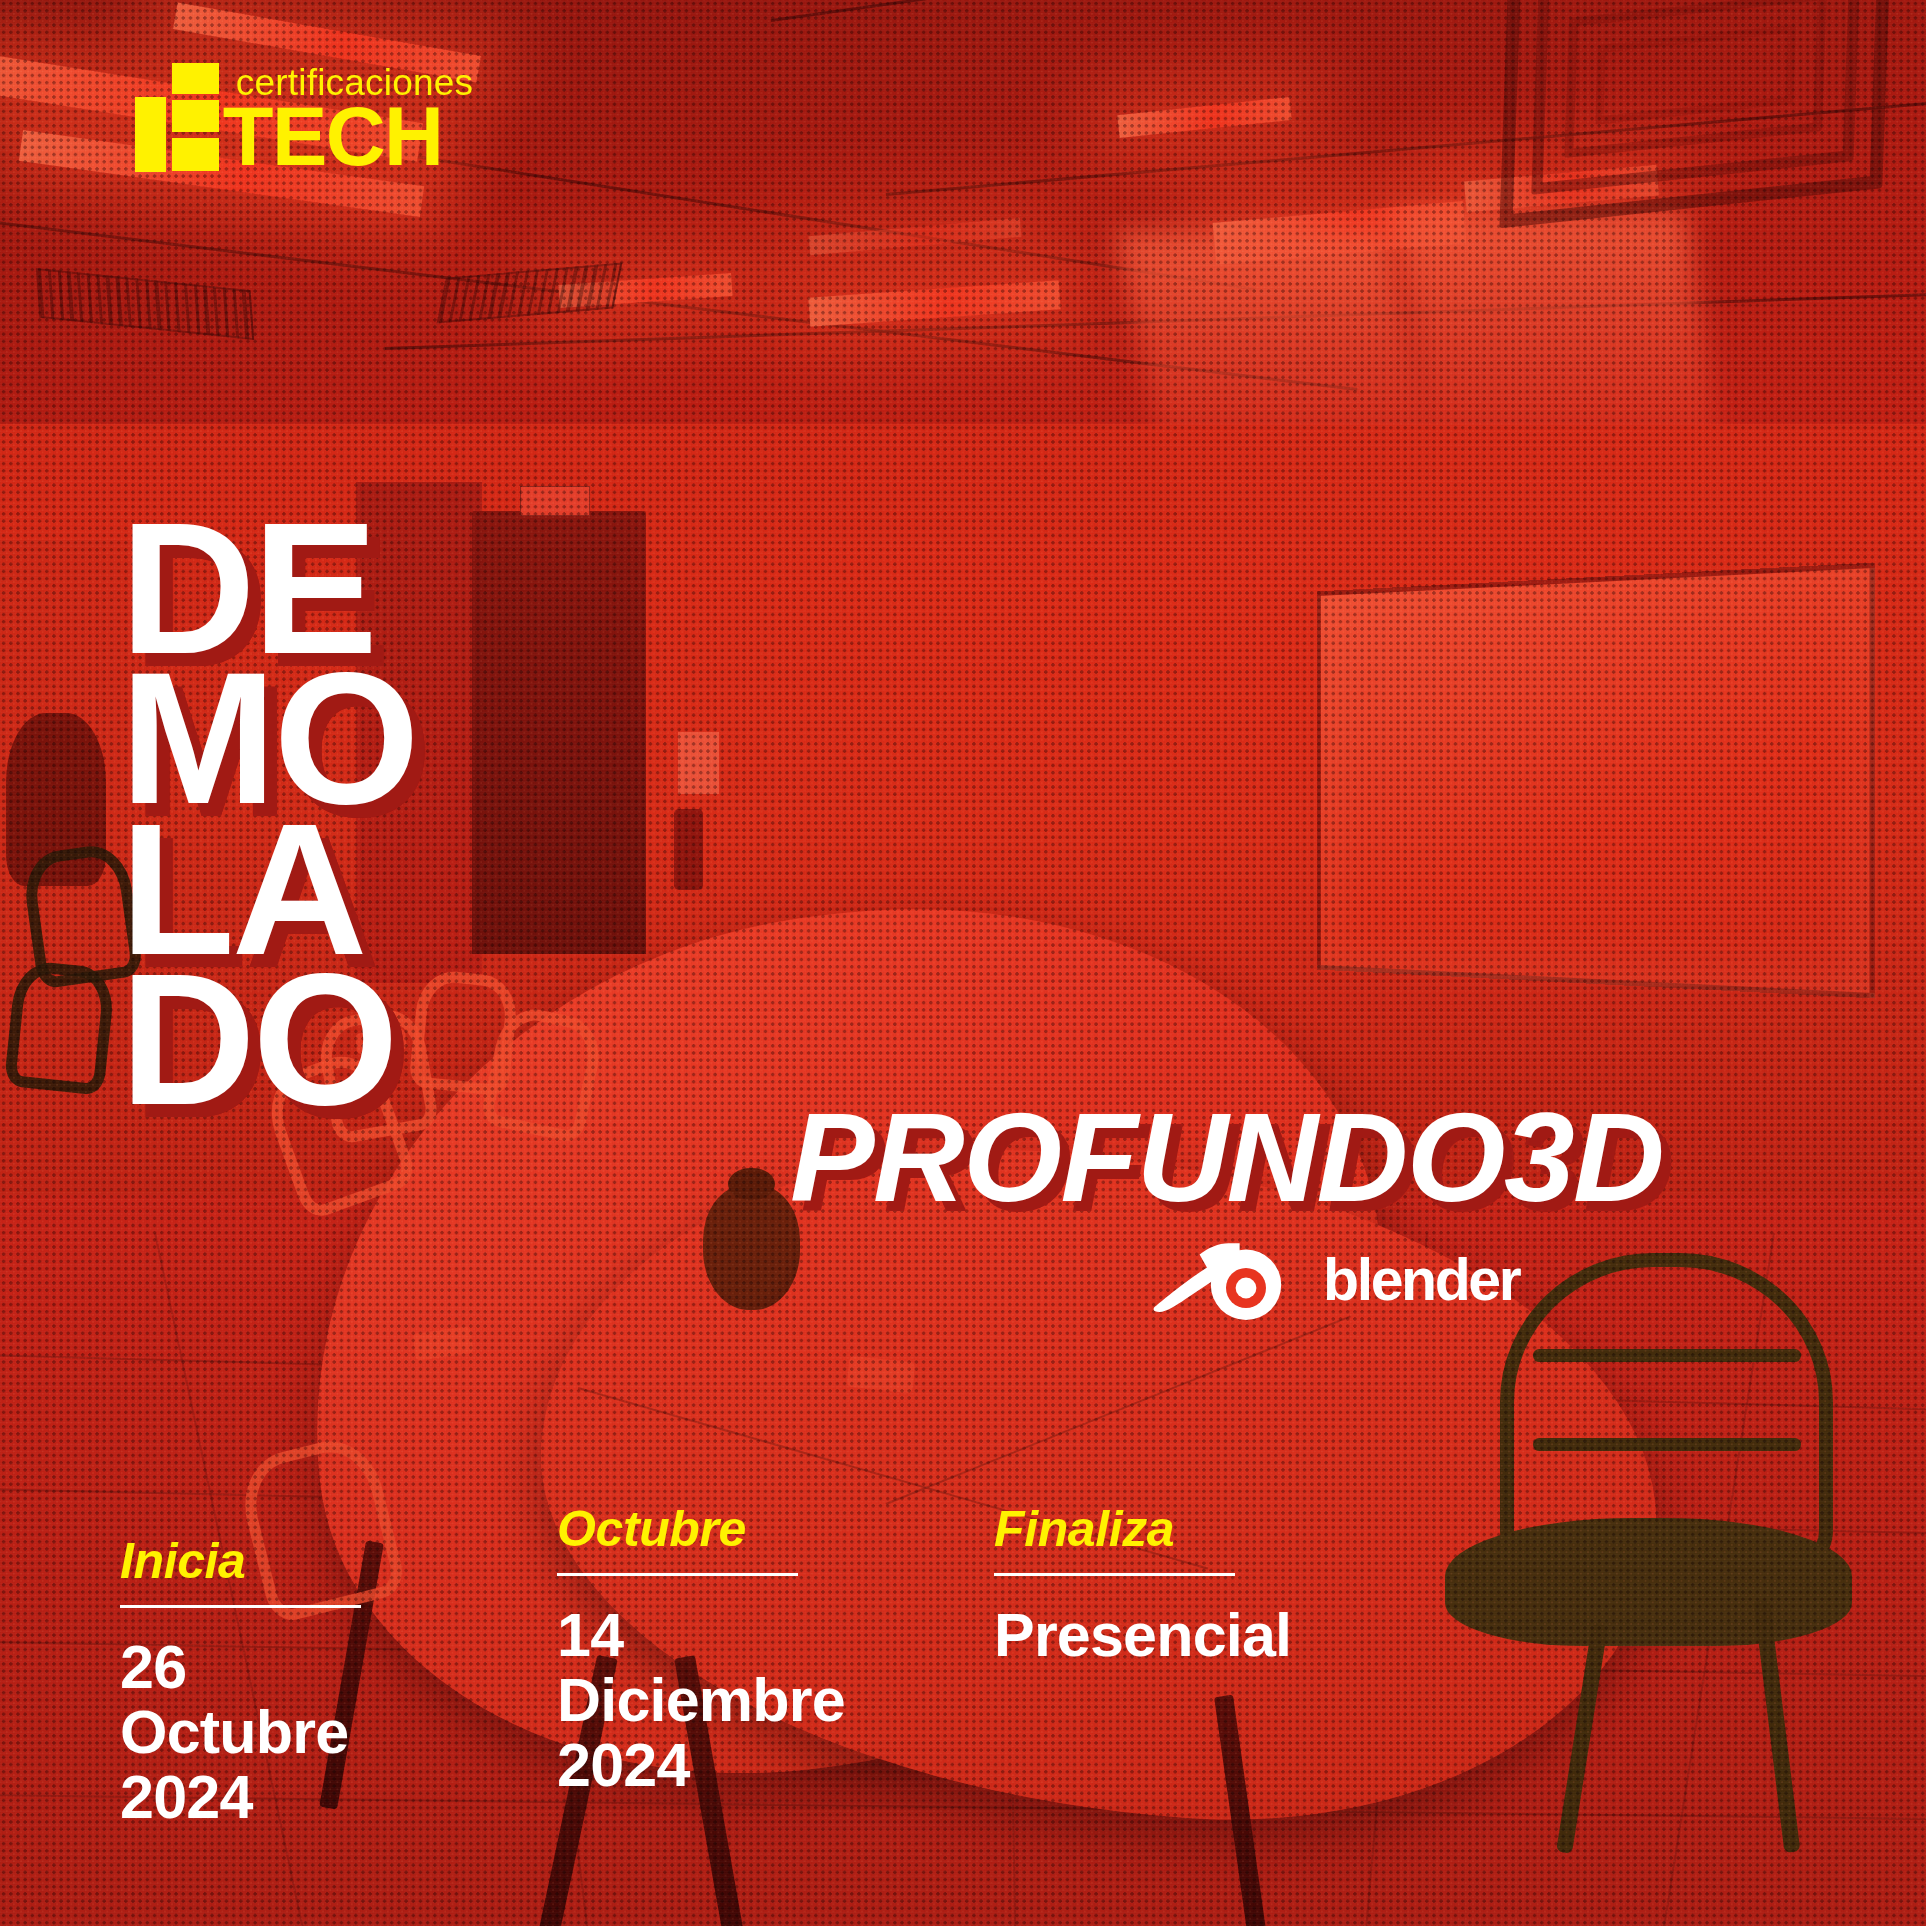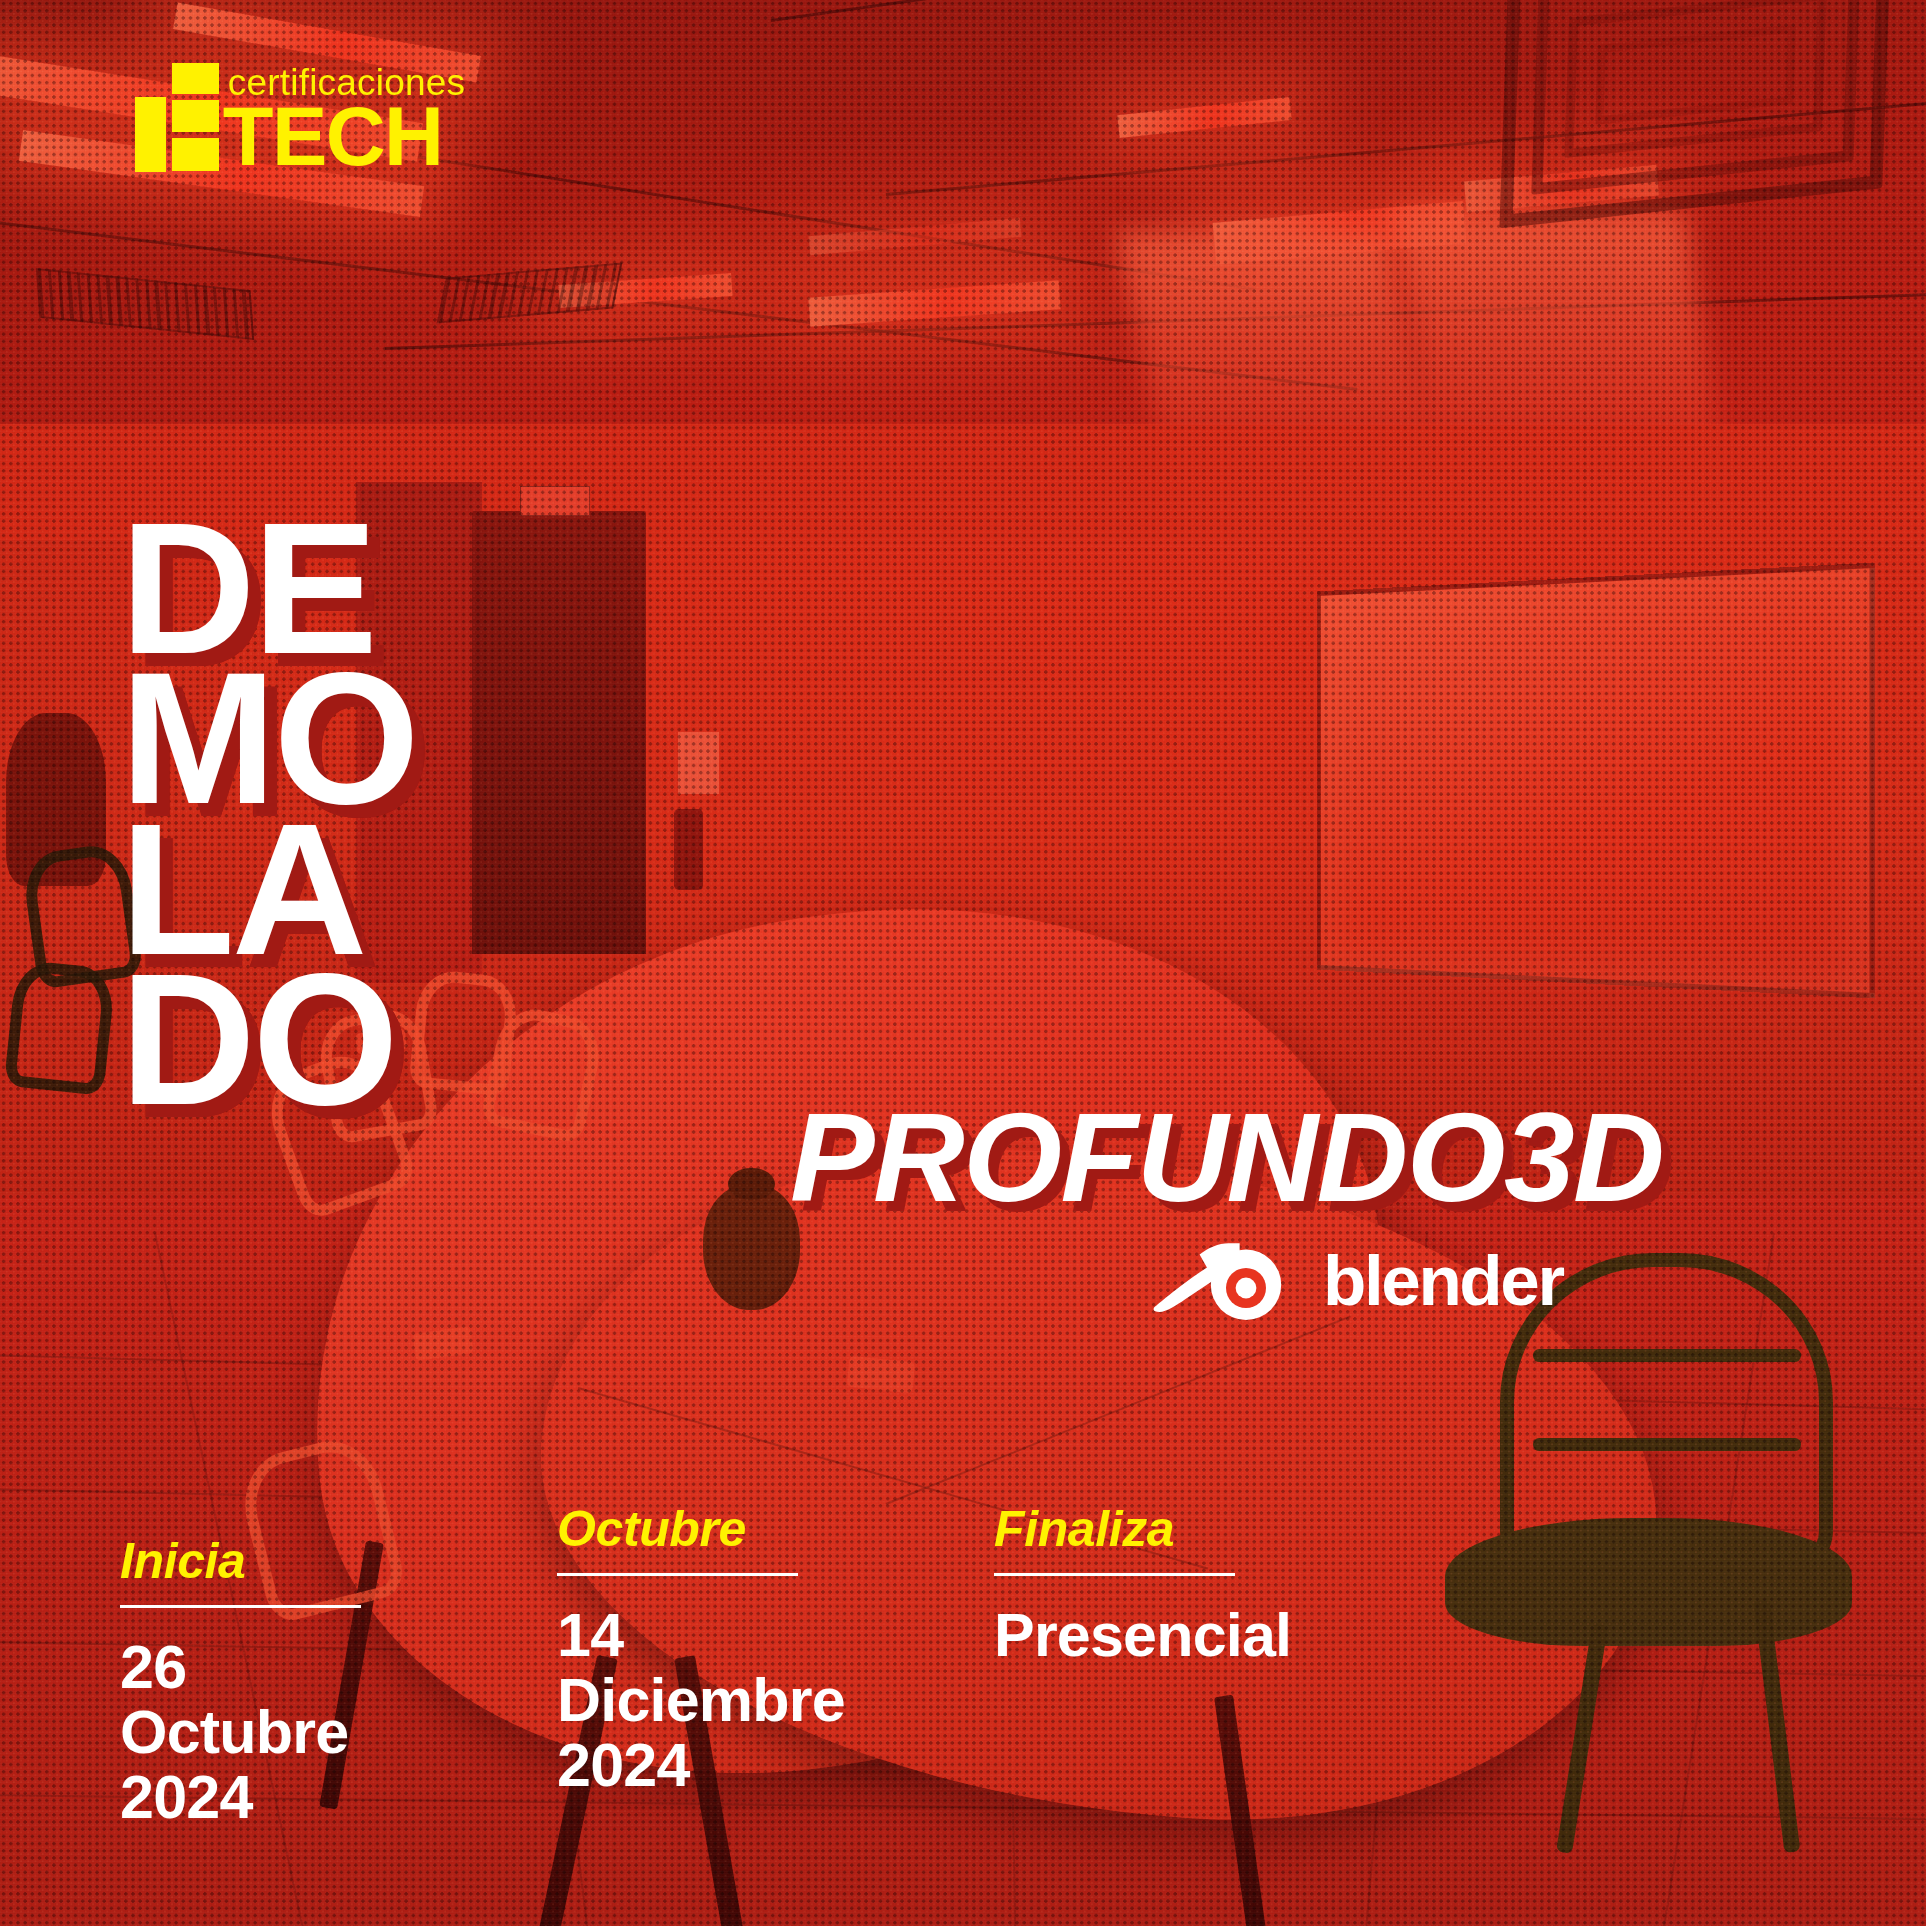--- a/index.html
+++ b/index.html
@@ -227,21 +227,21 @@
   }
   .logo-mark span{position:absolute;background:#FFF200;display:block;}
   .lm-a{left:0;   top:34px; width:30.5px; height:75px;}   
   .lm-b{left:37px;top:0;    width:47px; height:30.5px;}   
   .lm-c{left:37px;top:37px; width:47px; height:32px;}   
   .lm-d{left:37px;top:75px; width:47px; height:33px;}   
 
   .logo-type{position:relative;display:flex;flex-direction:column;margin-left:-3.2px;}
   .logo-sub{
     color:#FFF200;font-size:37px;line-height:1;letter-spacing:0.2px;
-    font-weight:400;margin-left:5px;margin-bottom:1.6px;
+    font-weight:400;margin-left:13px;margin-bottom:1.6px;
   }
   .logo-word{
     color:#FFF200;font-size:83px;line-height:.82;font-weight:700;
     letter-spacing:-1.6px;
   }
 
   
   .headline{
     position:absolute;left:120px;top:513px;
     display:flex;flex-direction:column;
@@ -273,21 +273,21 @@
     text-shadow:10.4px 10.4px 0 #A11A14;
   }
 
   
   .blender{
     position:absolute;left:1150px;top:1232px;
     display:flex;align-items:center;gap:13px;
   }
   .blender svg{display:block;}
   .blender-word{
-    color:#ffffff;font-size:71px;font-weight:700;line-height:1;
+    color:#ffffff;font-size:59px;font-weight:700;line-height:1;
     letter-spacing:-2.4px;
   }
 
   
   .info{
     position:absolute;left:120px;top:1504px;
     display:flex;gap:0;
     width:1364px;
   }
   .info-col{display:flex;flex-direction:column;}

